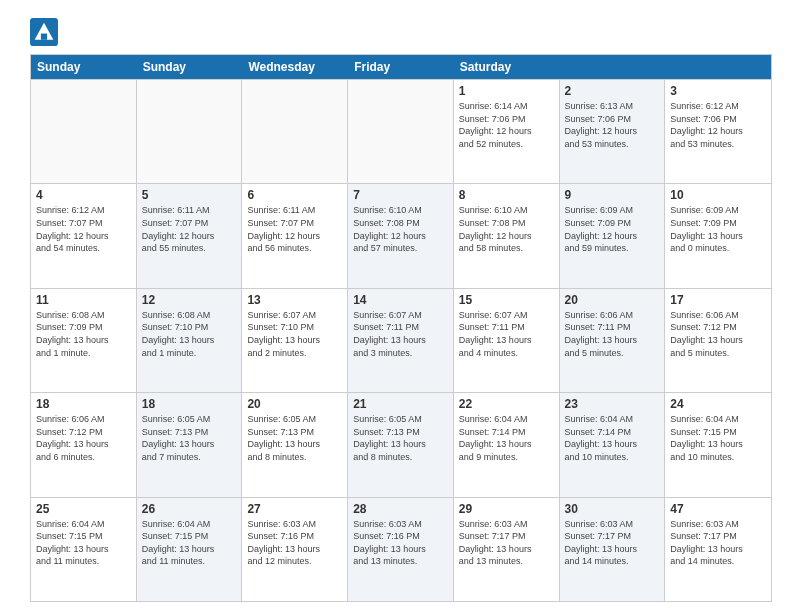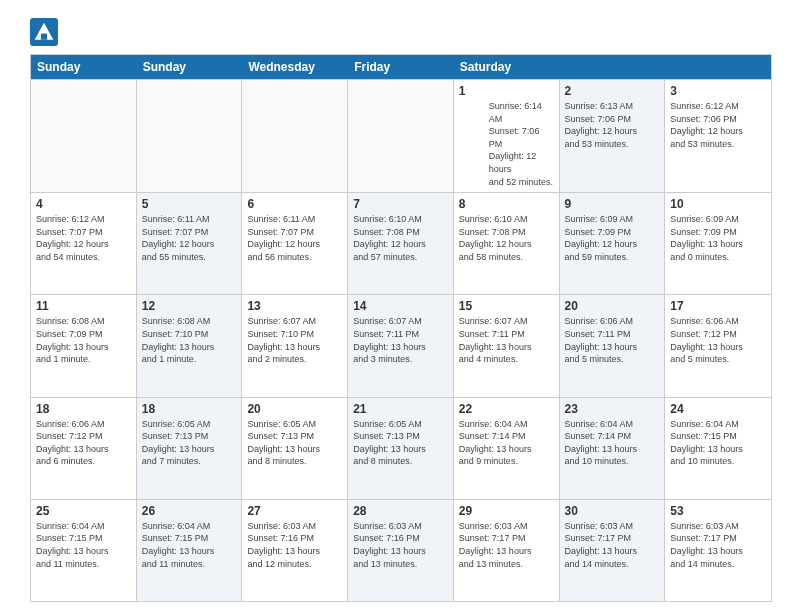--- a/index.html
+++ b/index.html
@@ -150,21 +150,21 @@
         <div class="cal-header-cell">Saturday</div>
       </div>
     <div class="cal-body" id="cal-body">
         <div class="cal-row">
           <div class="cal-cell empty"></div>
           <div class="cal-cell empty"></div>
           <div class="cal-cell empty"></div>
           <div class="cal-cell empty"></div>
           <div class="cal-cell">
             <span class="day-num">1</span>
-            <div class="day-info" style="white-space: pre-line; margin-left: 30px;">Sunrise: 6:14 AM
+            <div class="day-info" style="white-space: pre-line;">Sunrise: 6:14 AM
 Sunset: 7:06 PM
 Daylight: 12 hours
 and 52 minutes.</div>
           </div>
           <div class="cal-cell shaded">
             <span class="day-num">2</span>
             <div class="day-info" style="white-space: pre-line;">Sunrise: 6:13 AM
 Sunset: 7:06 PM
 Daylight: 12 hours
 and 53 minutes.</div>
@@ -367,21 +367,21 @@
 and 13 minutes.</div>
           </div>
           <div class="cal-cell shaded">
             <span class="day-num">30</span>
             <div class="day-info" style="white-space: pre-line;">Sunrise: 6:03 AM
 Sunset: 7:17 PM
 Daylight: 13 hours
 and 14 minutes.</div>
           </div>
           <div class="cal-cell">
-            <span class="day-num">53</span>
+            <span class="day-num">47</span>
             <div class="day-info" style="white-space: pre-line;">Sunrise: 6:03 AM
 Sunset: 7:17 PM
 Daylight: 13 hours
 and 14 minutes.</div>
           </div>
         </div>
       </div>
   </div>
 </div>
 

